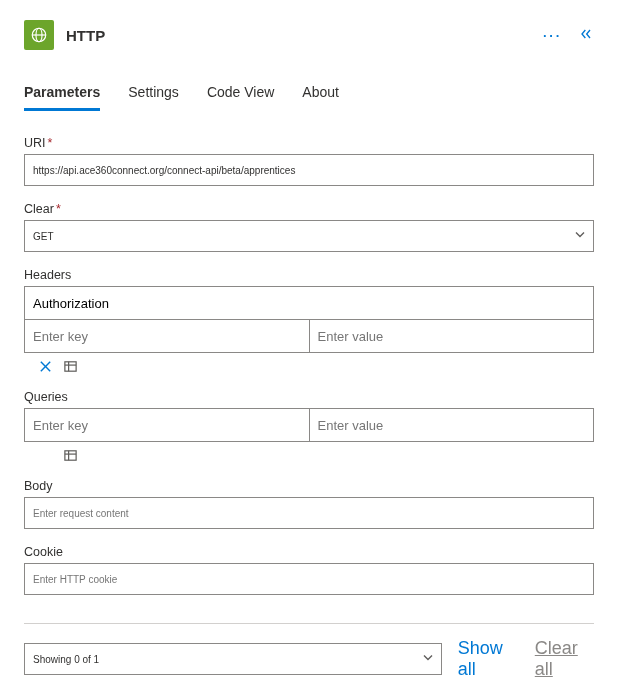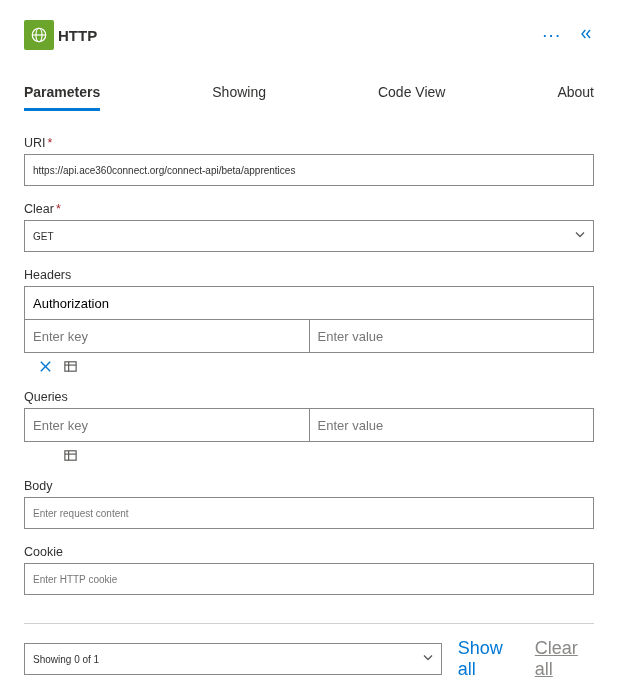--- a/index.html
+++ b/index.html
@@ -7,21 +7,21 @@
     font-family: "Segoe UI", -apple-system, sans-serif;
     font-size: 13px;
     color: #323130;
     background: #fff;
     width: 618px;
     padding: 20px 24px;
   }
   .header-row {
     display: flex;
     align-items: center;
-    gap: 4px;
+    gap: 12px;
     margin-bottom: 30px;
     justify-content: flex-end;
   }
   .http-icon {
     width: 30px; height: 30px;
     background: #6CA52B;
     display: flex; align-items: center; justify-content: center;
     color: #fff;
     border-radius: 2px;
   }
@@ -30,21 +30,20 @@
   .header-actions { margin-left: auto; display: flex; align-items: center; gap: 16px; color: #0078d4; }
   .header-actions .ellipsis { letter-spacing: 2px; font-weight: bold; cursor: pointer; }
   .header-actions .collapse { cursor: pointer; }
   .collapse svg { width: 16px; height: 16px; }
 
   .tabs {
     display: flex;
     gap: 28px;
     border-bottom: 1px solid transparent;
     margin-bottom: 24px;
-    justify-content: space-between;
   }
   .tab {
     padding: 4px 0 8px 0;
     font-size: 14px;
     color: #323130;
     cursor: pointer;
     border-bottom: 2px solid transparent;
   }
   .tab.active {
     font-weight: 600;
@@ -131,21 +130,21 @@
       <svg viewBox="0 0 24 24" fill="none" stroke="#0078d4" stroke-width="2">
         <polyline points="11 6 6 12 11 18"></polyline>
         <polyline points="18 6 13 12 18 18"></polyline>
       </svg>
     </span>
   </div>
 </div>
 
 <div class="tabs">
   <div class="tab active">Parameters</div>
-  <div class="tab">Showing</div>
+  <div class="tab">Settings</div>
   <div class="tab">Code View</div>
   <div class="tab">About</div>
 </div>
 
 <div class="field-group">
   <label class="field-label">
     <span>URI</span><span class="req">*</span>
   </label>
   <input class="text-input" type="text" value="https://api.ace360connect.org/connect-api/beta/apprentices" style="">
 </div>

